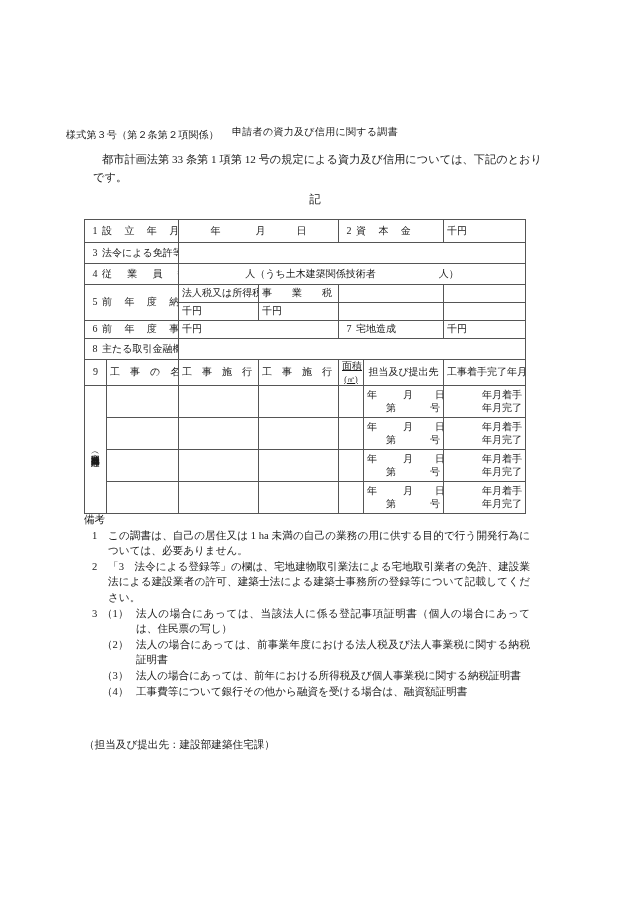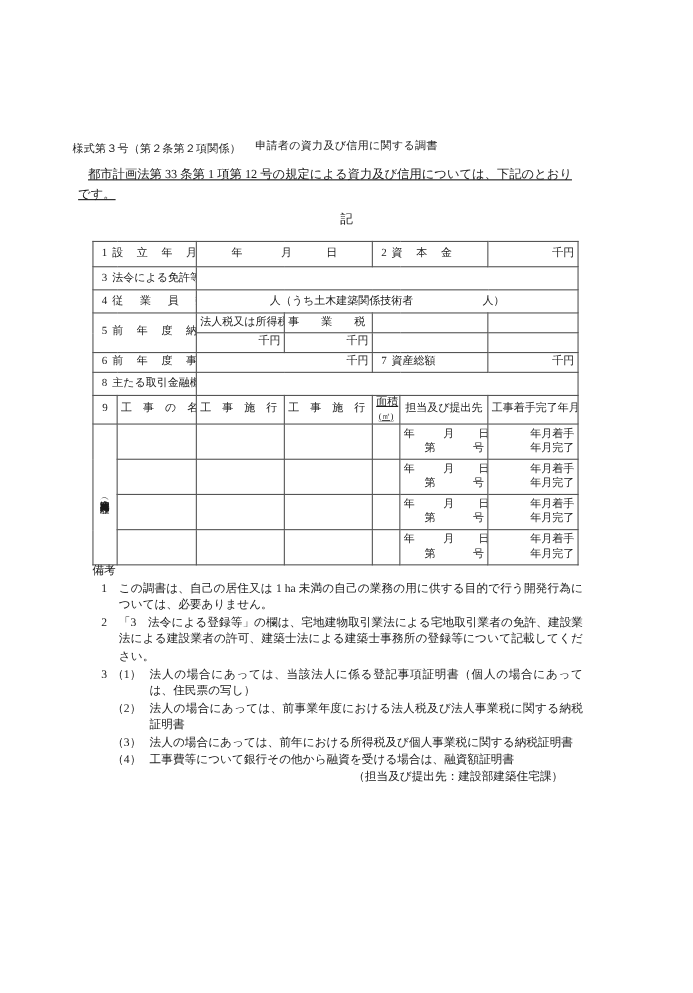--- a/index.html
+++ b/index.html
@@ -36,28 +36,27 @@
     position: absolute;
     left: 0;
     top: 125px;
     width: 630px;
     text-align: center;
     font-size: 10px;
     letter-spacing: 0.3px;
   }
   .lead {
     position: absolute;
-    left: 80px;
+    left: 102px;
     top: 150px;
     width: 446px;
     font-size: 11.2px;
     line-height: 18px;
     text-align: justify;
     text-justify: inter-ideograph;
-    text-decoration: underline;
   }
   .lead .cont {
     display: block;
     margin-left: -9px;
   }
   .ki-mark {
     position: absolute;
     left: 0;
     top: 192px;
     width: 630px;
@@ -92,21 +91,21 @@
     width: 14px;
     text-align: center;
   }
   .sp {
     letter-spacing: 2.6px;
   }
   .sp2 {
     letter-spacing: 1.2px;
   }
   .ctr { text-align: center; }
-  .rgt { text-align: right; }
+  .rgt { text-align: left; }
   .h22 { height: 22px; }
   .h20 { height: 20px; }
   .h17 { height: 17px; }
 
   
   .ymd {
     display: inline-block;
   }
   .ymd span { display: inline-block; }
   .gap-a { width: 30px; }
@@ -190,22 +189,23 @@
   }
   .sub-item .marker {
     position: absolute;
     left: 18px;
     top: 0;
     width: 34px;
     white-space: nowrap;
   }
   .contact {
     display: block;
-    text-align: right;
+    text-align: left;
     padding-right: 18px;
+    margin-top: 38px;
   }
 </style>
 </head>
 <body>
 
 <div class="page">
 
   <div class="form-no">様式第３号（第２条第２項関係）</div>
 
   <div class="doc-title">申請者の資力及び信用に関する調書</div>
@@ -293,21 +293,21 @@
       </tr>
 
       <tr>
         <td class="lbl" colspan="2">
           <span class="num">6</span><span class="sp2">前　年　度　事　業　量</span>
         </td>
         <td class="h17 rgt" colspan="2">
           <span>千円</span>
         </td>
         <td class="lbl" colspan="2">
-          <span class="num">7</span><span>資産総額</span>
+          <span class="num">7</span><span>宅地造成</span>
         </td>
         <td class="rgt">
           <span>千円</span>
         </td>
       </tr>
 
       <tr>
         <td class="lbl twoline" colspan="2">
           <span class="num">8</span><span>主たる取引金融機関</span>
         </td>

